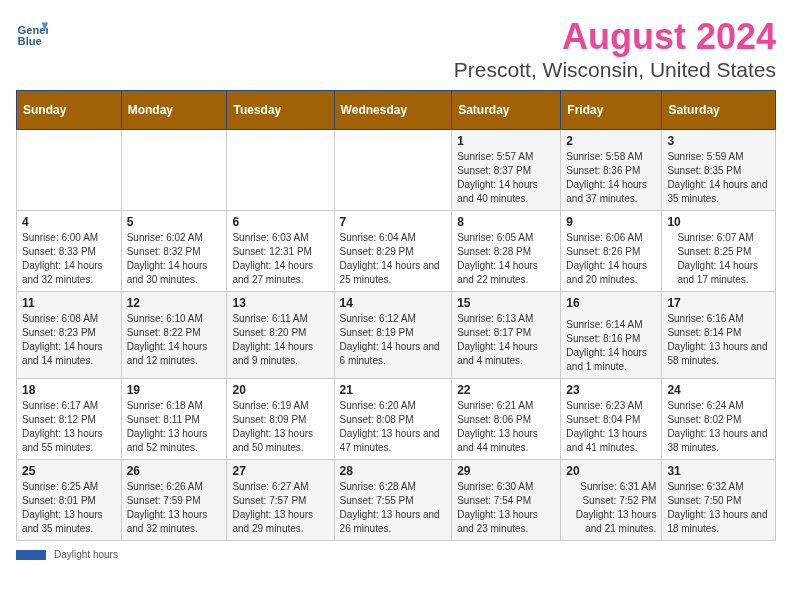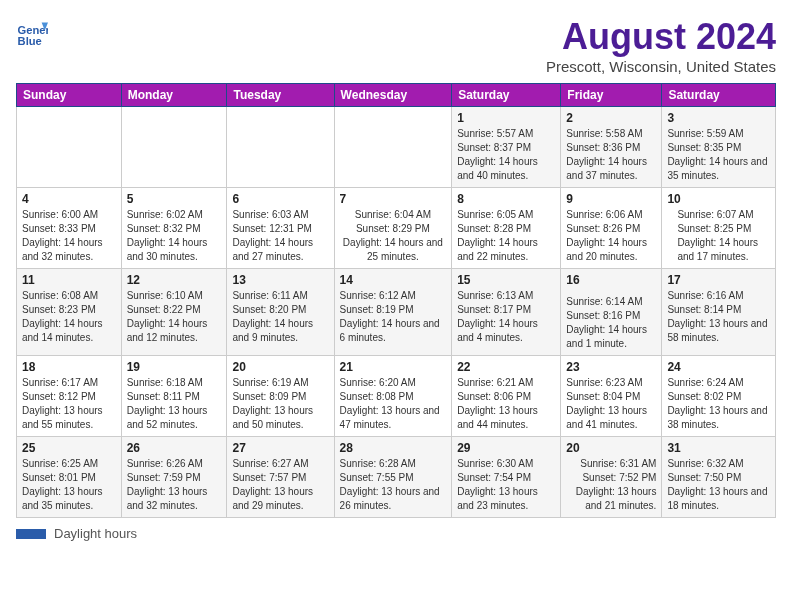--- a/index.html
+++ b/index.html
@@ -24,36 +24,36 @@
     .logo-icon {
       width: 32px;
       height: 32px;
     }
     .title-block {
       text-align: right;
     }
     .month-title {
       font-size: 36px;
       font-weight: bold;
-      color: #4c1d95;
+      color: #ec4899;
     }
     .location-title {
-      font-size: 15px;
+      font-size: 21px;
       color: #444;
     }
     table {
       width: 100%;
       border-collapse: collapse;
       font-size: 11px;
     }
     thead tr th {
-      background-color: #a21caf;
+      background-color: #a16207;
       color: #fff;
       text-align: left;
-      padding: 4px 6px;
+      padding: 12px 6px;
       font-size: 12px;
       font-weight: bold;
       border: 1px solid #1e4a8a;
     }
     tbody tr td {
       border: 1px solid #ccc;
       vertical-align: top;
       padding: 4px 5px;
       height: 80px;
       background: #fff;
@@ -70,21 +70,21 @@
     .day-info {
       font-size: 10px;
       color: #333;
       line-height: 1.4;
     }
     .empty-cell {
       background: #fff !important;
     }
     .footer-note {
       margin-top: 8px;
-      font-size: 13px;
+      font-size: 10px;
       color: #555;
       display: flex;
       align-items: center;
       gap: 8px;
     }
     .daylight-bar {
       display: inline-block;
       width: 30px;
       height: 10px;
       background: #2a5caa;
@@ -159,21 +159,21 @@
 Daylight: 14 hours and 30 minutes.</div>
         </td>
         <td>
           <div class="day-number">6</div>
           <div class="day-info" style="white-space: pre-line;">Sunrise: 6:03 AM
 Sunset: 12:31 PM
 Daylight: 14 hours and 27 minutes.</div>
         </td>
         <td>
           <div class="day-number">7</div>
-          <div class="day-info" style="white-space: pre-line; text-align: center;">Sunrise: 6:04 AM
+          <div class="day-info" style="white-space: pre-line;">Sunrise: 6:04 AM
 Sunset: 8:29 PM
 Daylight: 14 hours and 25 minutes.</div>
         </td>
         <td>
           <div class="day-number">8</div>
           <div class="day-info" style="white-space: pre-line;">Sunrise: 6:05 AM
 Sunset: 8:28 PM
 Daylight: 14 hours and 22 minutes.</div>
         </td>
         <td>

